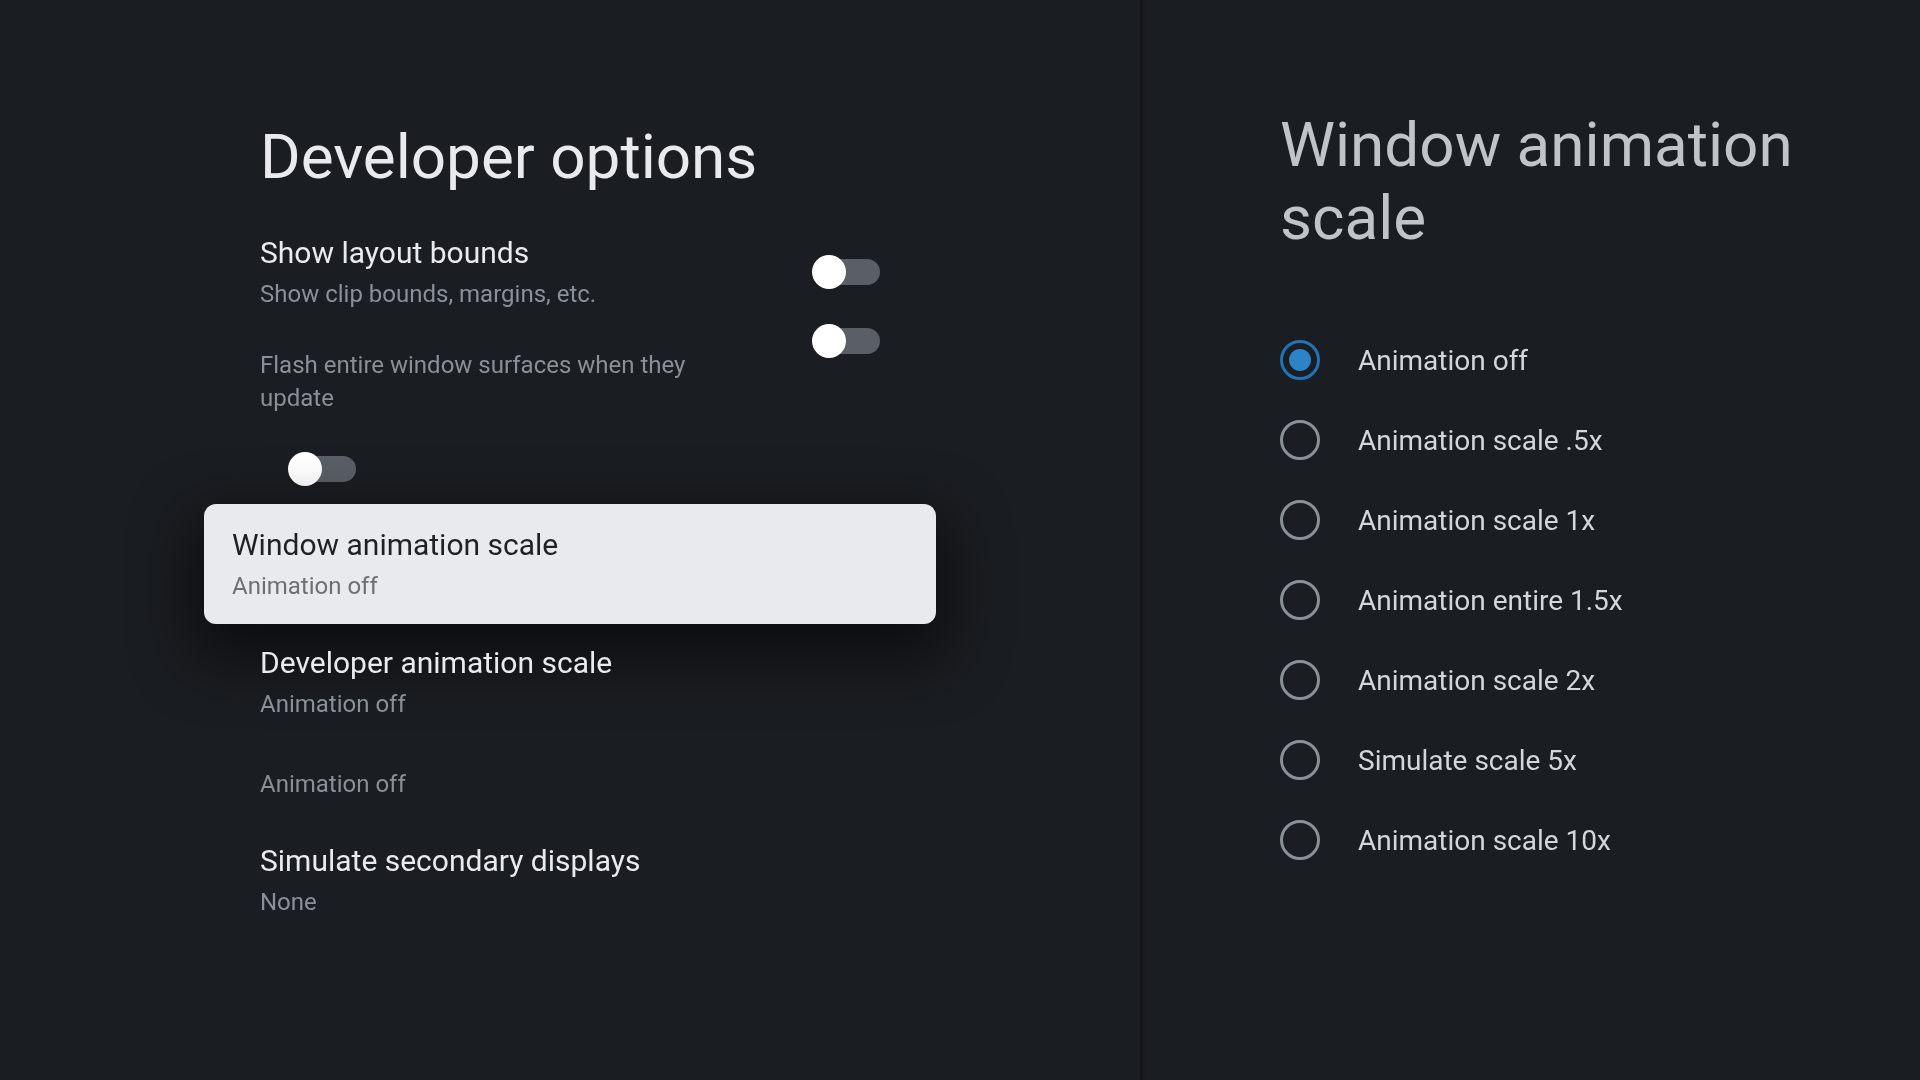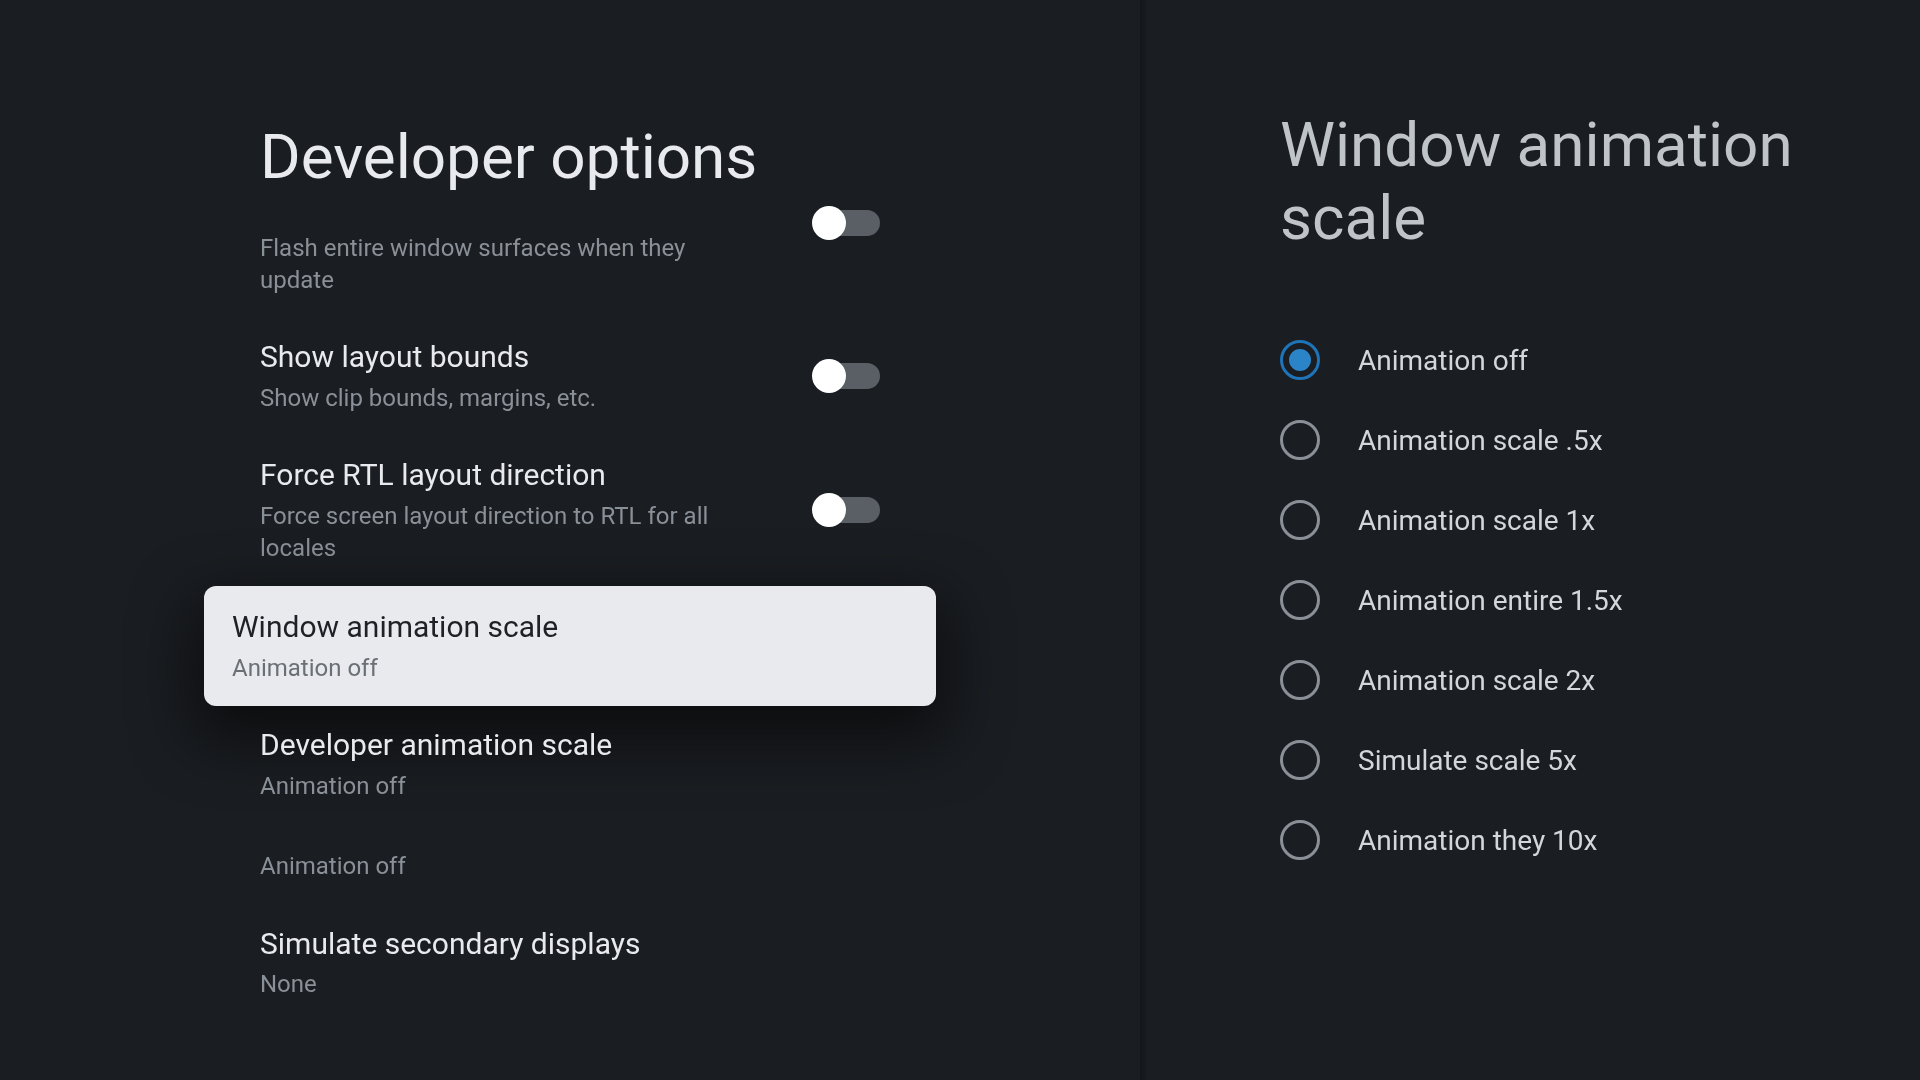--- a/index.html
+++ b/index.html
@@ -160,45 +160,41 @@
     color: #d3d7db;
   }
 </style>
 </head>
 <body>
 
 <div class="left-panel">
   <div class="left-title">Developer options</div>
   <div class="left-list">
 
+    <div class="setting-item">
+      <div class="setting-text">
+        <span class="setting-title">Show layout bounds</span>
+        <span class="setting-sub">Show clip bounds, margins, etc.</span>
+      </div>
+      <div class="toggle">
+        <div class="toggle-knob"></div>
+      </div>
+    </div>
+
     <div class="setting-item cut-item">
       <div class="setting-text">
         <span class="setting-title">Show surface updates</span>
         <span class="setting-sub">Flash entire window surfaces when they update</span>
       </div>
       <div class="toggle">
         <div class="toggle-knob"></div>
       </div>
     </div>
 
     <div class="setting-item">
-      <div class="setting-text">
-        <span class="setting-title">Show layout bounds</span>
-        <span class="setting-sub">Show clip bounds, margins, etc.</span>
-      </div>
-      <div class="toggle">
-        <div class="toggle-knob"></div>
-      </div>
-    </div>
-
-    <div class="setting-item">
-      <div class="setting-text">
-        <span class="setting-title">Force RTL layout direction</span>
-        <span class="setting-sub">Force screen layout direction to RTL for all locales</span>
-      </div>
       <div class="toggle">
         <div class="toggle-knob"></div>
       </div>
     </div>
 
     <div class="setting-item selected-card">
       <div class="setting-text">
         <span class="setting-title">Window animation scale</span>
         <span class="setting-sub">Animation off</span>
       </div>
@@ -256,17 +252,17 @@
       <span class="radio-label">Animation scale 2x</span>
     </div>
 
     <div class="radio-item">
       <div class="radio-circle"></div>
       <span class="radio-label">Simulate scale 5x</span>
     </div>
 
     <div class="radio-item">
       <div class="radio-circle"></div>
-      <span class="radio-label">Animation they 10x</span>
+      <span class="radio-label">Animation scale 10x</span>
     </div>
 
   </div>
 </div>
 
 </body></html>

